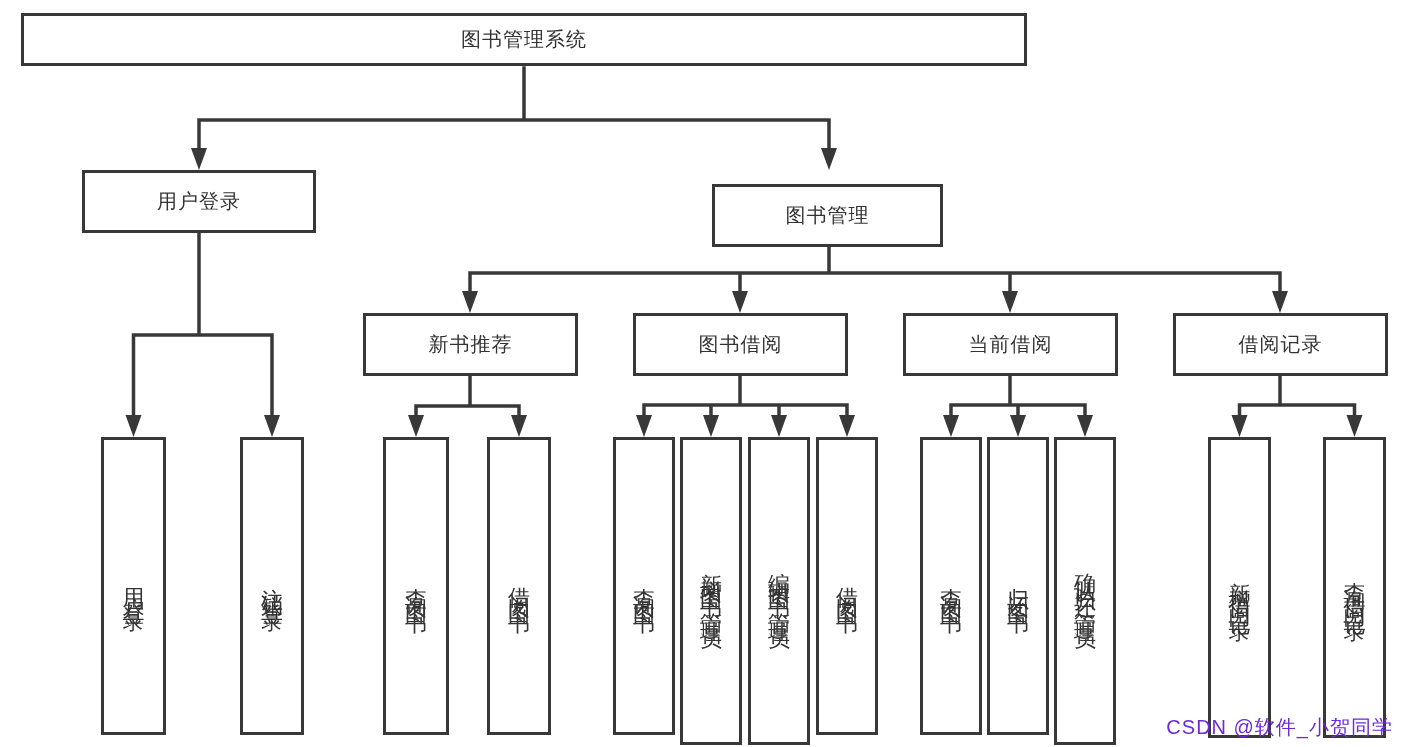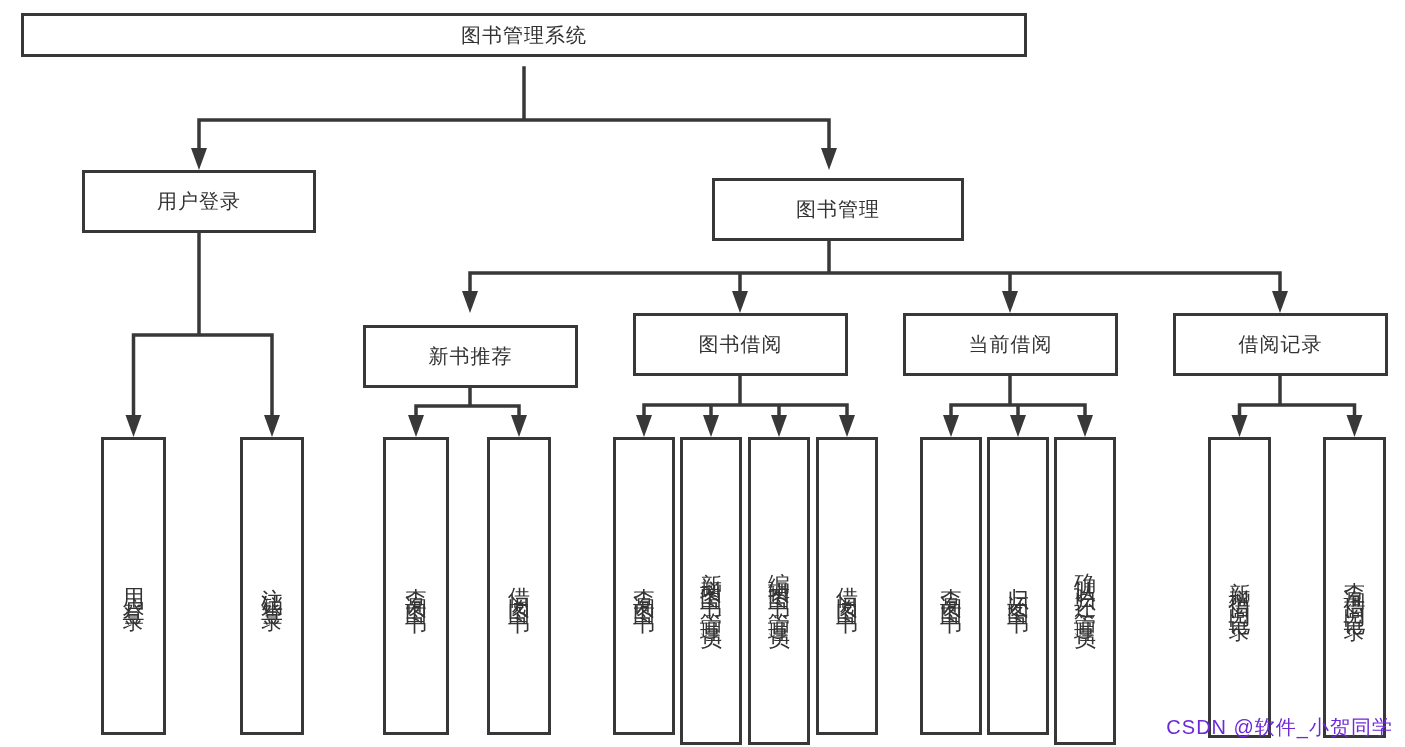--- a/index.html
+++ b/index.html
@@ -78,32 +78,32 @@
       <polygon points="771,415 787,415 779,437"></polygon>
       <polygon points="839,415 855,415 847,437"></polygon>
       <polygon points="943,415 959,415 951,437"></polygon>
       <polygon points="1010,415 1026,415 1018,437"></polygon>
       <polygon points="1077,415 1093,415 1085,437"></polygon>
       <polygon points="1231.5,415 1247.5,415 1239.5,437"></polygon>
       <polygon points="1346.5,415 1362.5,415 1354.5,437"></polygon>
     </g>
   </svg>
 
-  <div class="box hbox" style="left:21px;top:13px;width:1006px;height:44px;">
+  <div class="box hbox" style="left:21px;top:13px;width:1006px;height:53px;">
     <span>图书管理系统</span>
   </div>
 
   <div class="box hbox" style="left:82px;top:170px;width:234px;height:63px;">
     <span>用户登录</span>
   </div>
-  <div class="box hbox" style="left:712px;top:178px;width:252px;height:63px;">
+  <div class="box hbox" style="left:712px;top:184px;width:231px;height:63px;">
     <span>图书管理</span>
   </div>
 
-  <div class="box hbox" style="left:363px;top:325px;width:215px;height:63px;">
+  <div class="box hbox" style="left:363px;top:313px;width:215px;height:63px;">
     <span>新书推荐</span>
   </div>
   <div class="box hbox" style="left:633px;top:313px;width:215px;height:63px;justify-content:center;">
     <span>图书借阅</span>
   </div>
   <div class="box hbox" style="left:903px;top:313px;width:215px;height:63px;">
     <span>当前借阅</span>
   </div>
   <div class="box hbox" style="left:1173px;top:313px;width:215px;height:63px;">
     <span>借阅记录</span>

